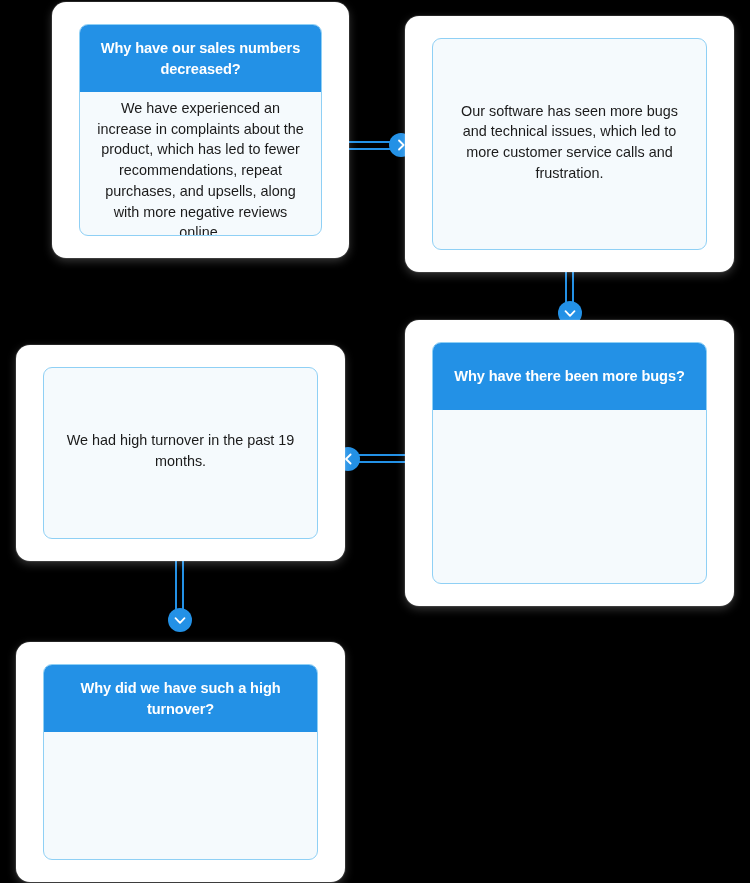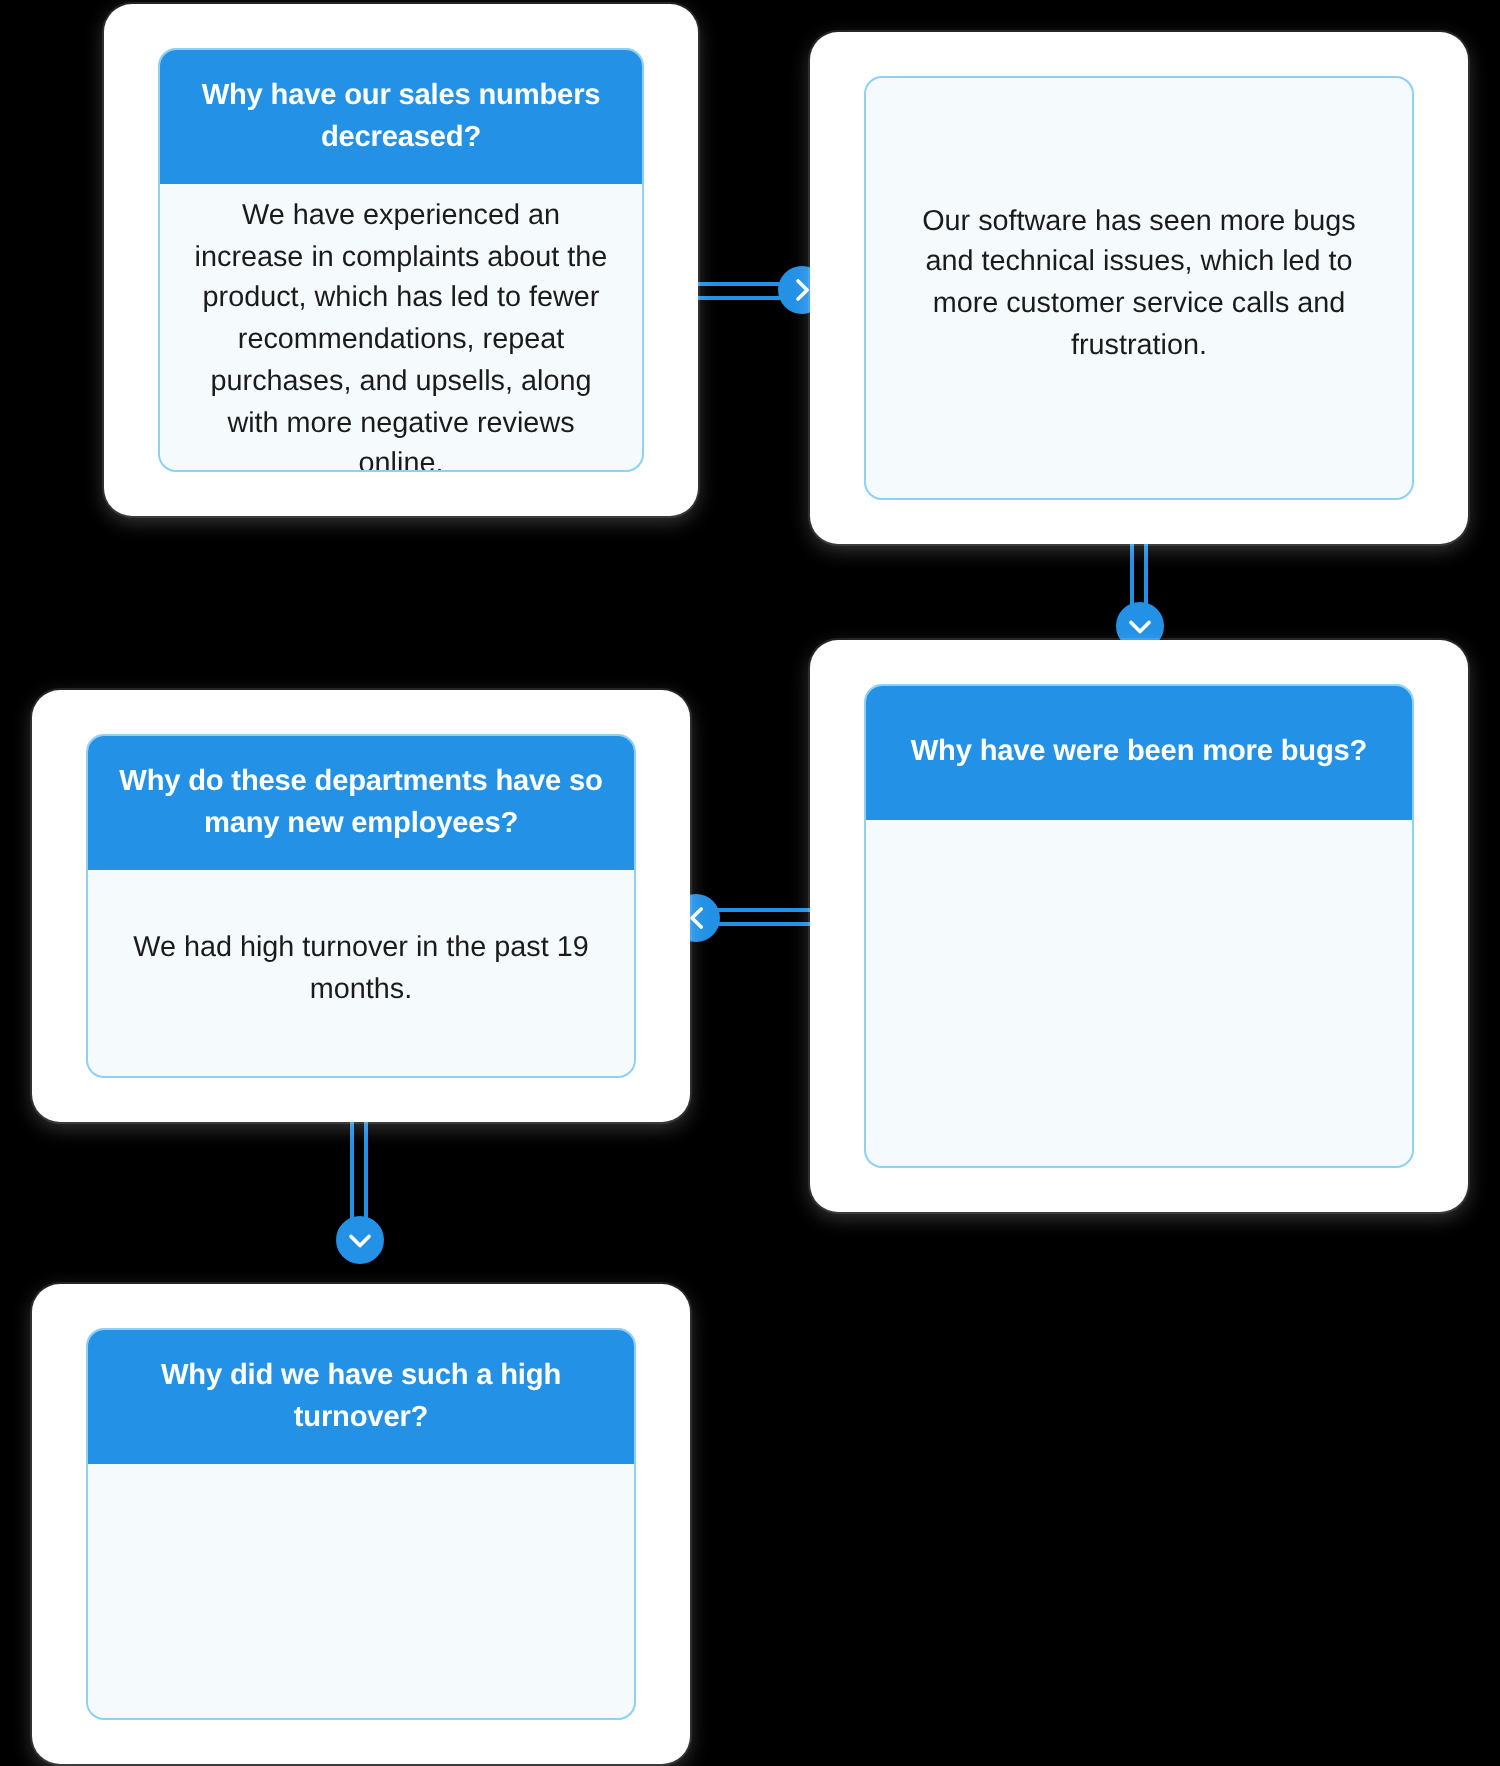--- a/index.html
+++ b/index.html
@@ -136,27 +136,26 @@
   <div class="card" style="left:405px;top:16px;width:329px;height:256px;">
     <div class="panel">
       <div class="panel-body">
         <span>Our software has seen more bugs and technical issues, which led to more customer service calls and frustration.</span>
       </div>
     </div>
   </div>
 
   <div class="card" style="left:405px;top:320px;width:329px;height:286px;">
     <div class="panel">
-      <div class="panel-head">Why have were been more bugs?</div>
+      <div class="panel-head">Why have there been more bugs?</div>
     </div>
   </div>
 
   <div class="card" style="left:16px;top:345px;width:329px;height:216px;">
     <div class="panel">
-      <div class="panel-head">Why do these departments have so many new employees?</div>
       <div class="panel-body">
         <span>We had high turnover in the past 19 months.</span>
       </div>
     </div>
   </div>
 
   <div class="card" style="left:16px;top:627px;width:329px;height:240px;margin-top:15px;">
     <div class="panel">
       <div class="panel-head">Why did we have such a high turnover?</div>
     </div>

